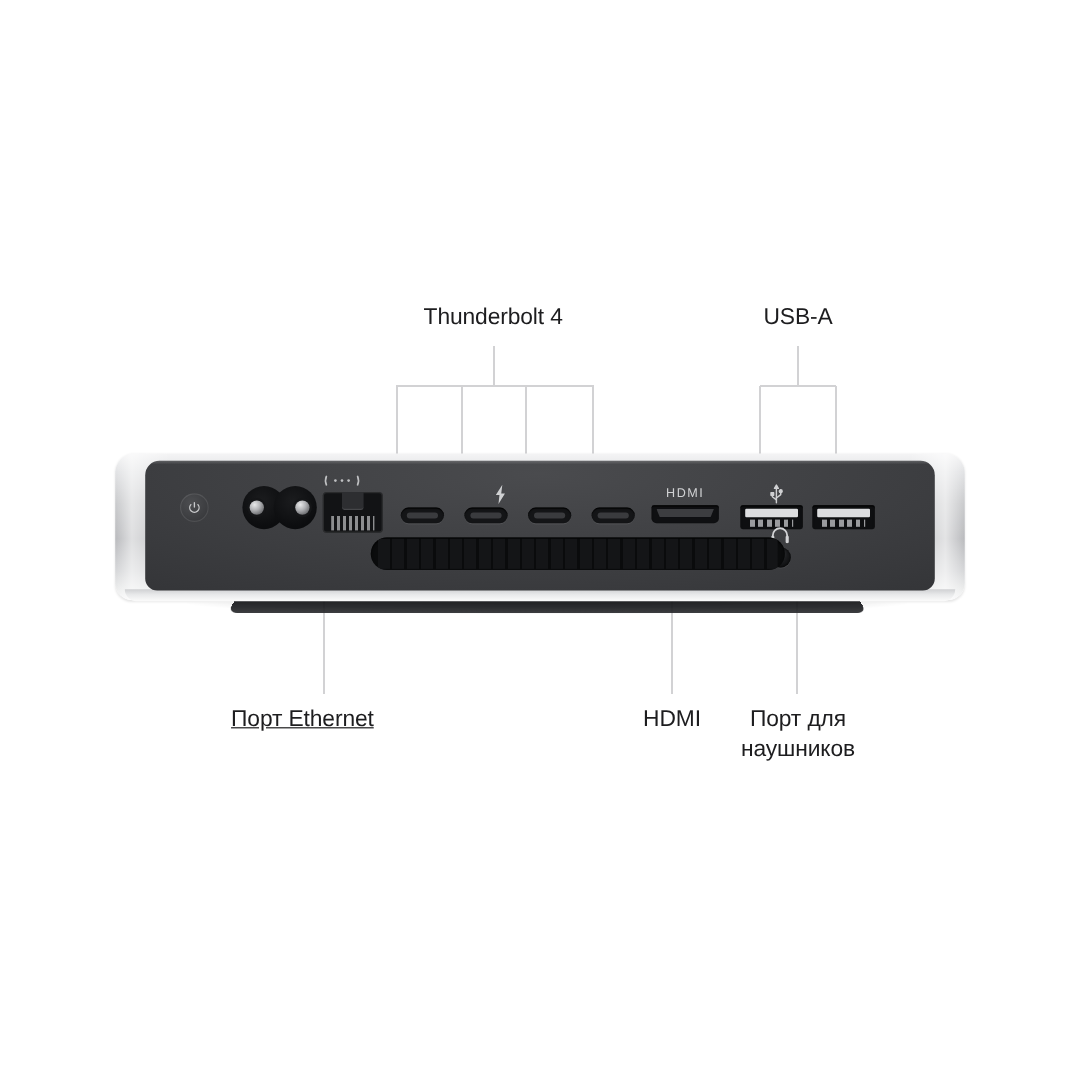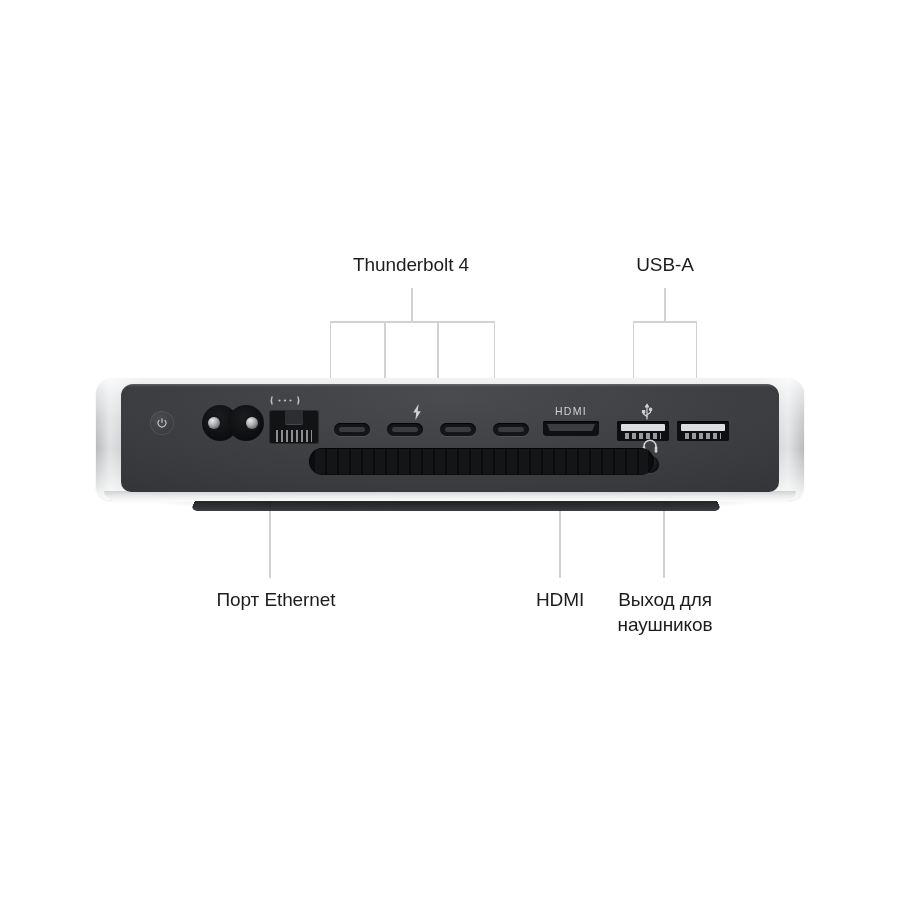--- a/index.html
+++ b/index.html
@@ -19,21 +19,21 @@
     color:#1d1d1f;
     font-size:19px;
     font-weight:500;
     letter-spacing:-0.1px;
     line-height:25px;
     white-space:pre-line;
     text-align:center;
   }
   .lbl-thunderbolt{left:261px;top:252px;width:300px;}
   .lbl-usba{left:565px;top:252px;width:200px;text-align:center;}
-  .lbl-ethernet{left:126px;top:587px;width:300px;}
+  .lbl-ethernet{left:102px;top:587px;width:300px;text-decoration:underline;}
   .lbl-hdmi{left:460px;top:587px;width:200px;}
   .lbl-headphones{left:565px;top:587px;width:200px;}
 
   
   #leaders{position:absolute;left:0;top:0;width:900px;height:900px;}
 
   
   #device{
     position:absolute;
     left:96px;top:378px;
@@ -267,21 +267,21 @@
       <line x1="270" y1="432" x2="270" y2="578"></line>
       <line x1="560" y1="432" x2="560" y2="578"></line>
       <line x1="664" y1="455" x2="664" y2="578"></line>
     </g>
   </svg>
 
   <div class="label lbl-thunderbolt">Thunderbolt 4</div>
   <div class="label lbl-usba">USB-A</div>
   <div class="label lbl-ethernet">Порт Ethernet</div>
   <div class="label lbl-hdmi">HDMI</div>
-  <div class="label lbl-headphones">Выход для
+  <div class="label lbl-headphones">Порт для
 наушников</div>
 
   <div id="device">
 
     <div class="foot-shadow"></div>
     <div class="foot"></div>
 
     <div class="chassis">
       <div class="cap cap-l"></div>
       <div class="cap cap-r"></div>

